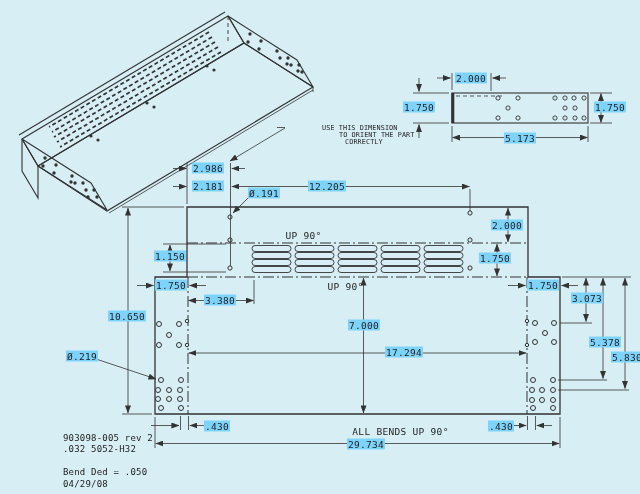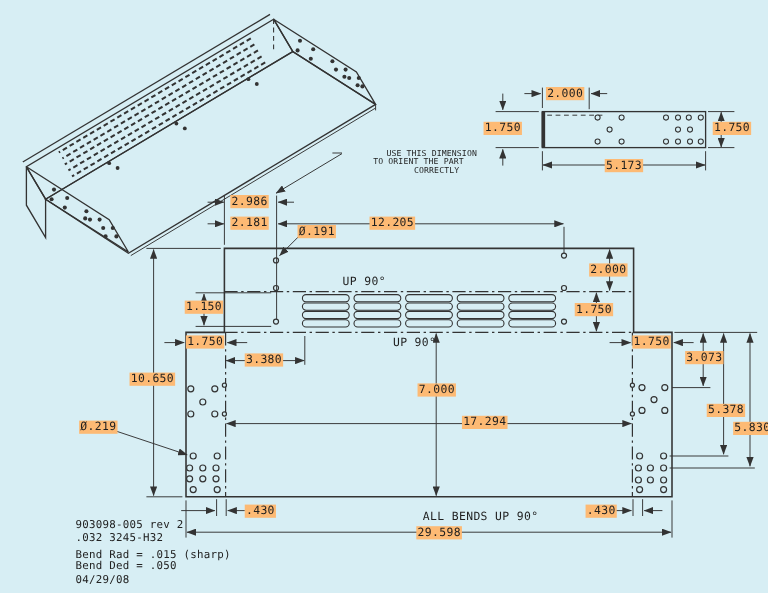--- a/index.html
+++ b/index.html
@@ -1,21 +1,21 @@
 <!DOCTYPE html>
 <html><head>
 <meta charset="utf-8">
 <style>
   html,body{margin:0;padding:0;background:#d7eef4;}
   #canvas{position:relative;width:640px;height:494px;background:#d7eef4;overflow:hidden;
           font-family:"DejaVu Sans Mono",monospace;}
   #linework{position:absolute;left:0;top:0;}
   .t{position:absolute;font:9.5px "DejaVu Sans Mono",monospace;color:#1f1f1f;
      letter-spacing:.3px;white-space:nowrap;transform:translate(-50%,-50%);z-index:2;padding-left:35px;}
-  .bgp{background:#fdba74;padding:0 1px;}
+  .bgp{background:#7dd3fc;padding:0 1px;}
   .tl{transform:none;}
   .note{font-size:6.8px;letter-spacing:.1px;}
   .tb{font-size:9px;letter-spacing:.2px;color:#222;}
 </style>
 </head>
 <body>
 
 <div id="canvas">
 
 <svg id="linework" width="640" height="494" viewBox="0 0 640 494">
@@ -274,21 +274,21 @@
     <line x1="512" y1="425.5" x2="526.2" y2="425.5" marker-end="url(#ar)"></line>
     <line x1="552" y1="425.5" x2="536.8" y2="425.5" marker-end="url(#ar)"></line>
 
     <line x1="155" y1="417" x2="155" y2="448"></line>
     <line x1="560" y1="417" x2="560" y2="448"></line>
     <line x1="155.8" y1="443.5" x2="559.2" y2="443.5" marker-start="url(#ar)" marker-end="url(#ar)"></line>
   </g>
 </svg>
 
   <span class="t note tl" style="left:287px;top:124px">USE THIS DIMENSION</span>
-  <span class="t note tl" style="left:276px;top:131px">TO ORIENT THE PART</span>
+  <span class="t note tl" style="left:304px;top:131px">TO ORIENT THE PART</span>
   <span class="t note tl" style="left:310px;top:138px">CORRECTLY</span>
 
   <span class="t bgp" style="left:471px;top:78px">2.000</span>
   <span class="t bgp" style="left:419px;top:107px">1.750</span>
   <span class="t bgp" style="left:610px;top:107px">1.750</span>
   <span class="t bgp" style="left:520px;top:138px">5.173</span>
 
   <span class="t bgp" style="left:208px;top:168px">2.986</span>
   <span class="t bgp" style="left:208px;top:186px">2.181</span>
   <span class="t bgp" style="left:327px;top:186px">12.205</span>
@@ -304,20 +304,19 @@
   <span class="t bgp" style="left:127px;top:316px">10.650</span>
   <span class="t bgp" style="left:82px;top:356px">Ø.219</span>
   <span class="t bgp" style="left:364px;top:325px">7.000</span>
   <span class="t bgp" style="left:404px;top:352px">17.294</span>
   <span class="t bgp" style="left:587px;top:298px">3.073</span>
   <span class="t bgp" style="left:605px;top:342px">5.378</span>
   <span class="t bgp" style="left:627px;top:357px">5.830</span>
   <span class="t bgp" style="left:217px;top:426px">.430</span>
   <span class="t bgp" style="left:501px;top:426px">.430</span>
   <span class="t" style="left:383px;top:431px">ALL BENDS UP 90°</span>
-  <span class="t bgp" style="left:366px;top:444px">29.598</span>
+  <span class="t bgp" style="left:366px;top:444px">29.734</span>
 
   <span class="t tb tl" style="left:28px;top:433px">903098-005 rev 2</span>
-  <span class="t tb tl" style="left:28px;top:444px">.032 3245-H32</span>
-  <span class="t tb tl" style="left:28px;top:458px">Bend Rad = .015 (sharp)</span>
+  <span class="t tb tl" style="left:28px;top:444px">.032 5052-H32</span>
   <span class="t tb tl" style="left:28px;top:467px">Bend Ded = .050</span>
   <span class="t tb tl" style="left:28px;top:479px">04/29/08</span>
 </div>
 
 </body></html>

